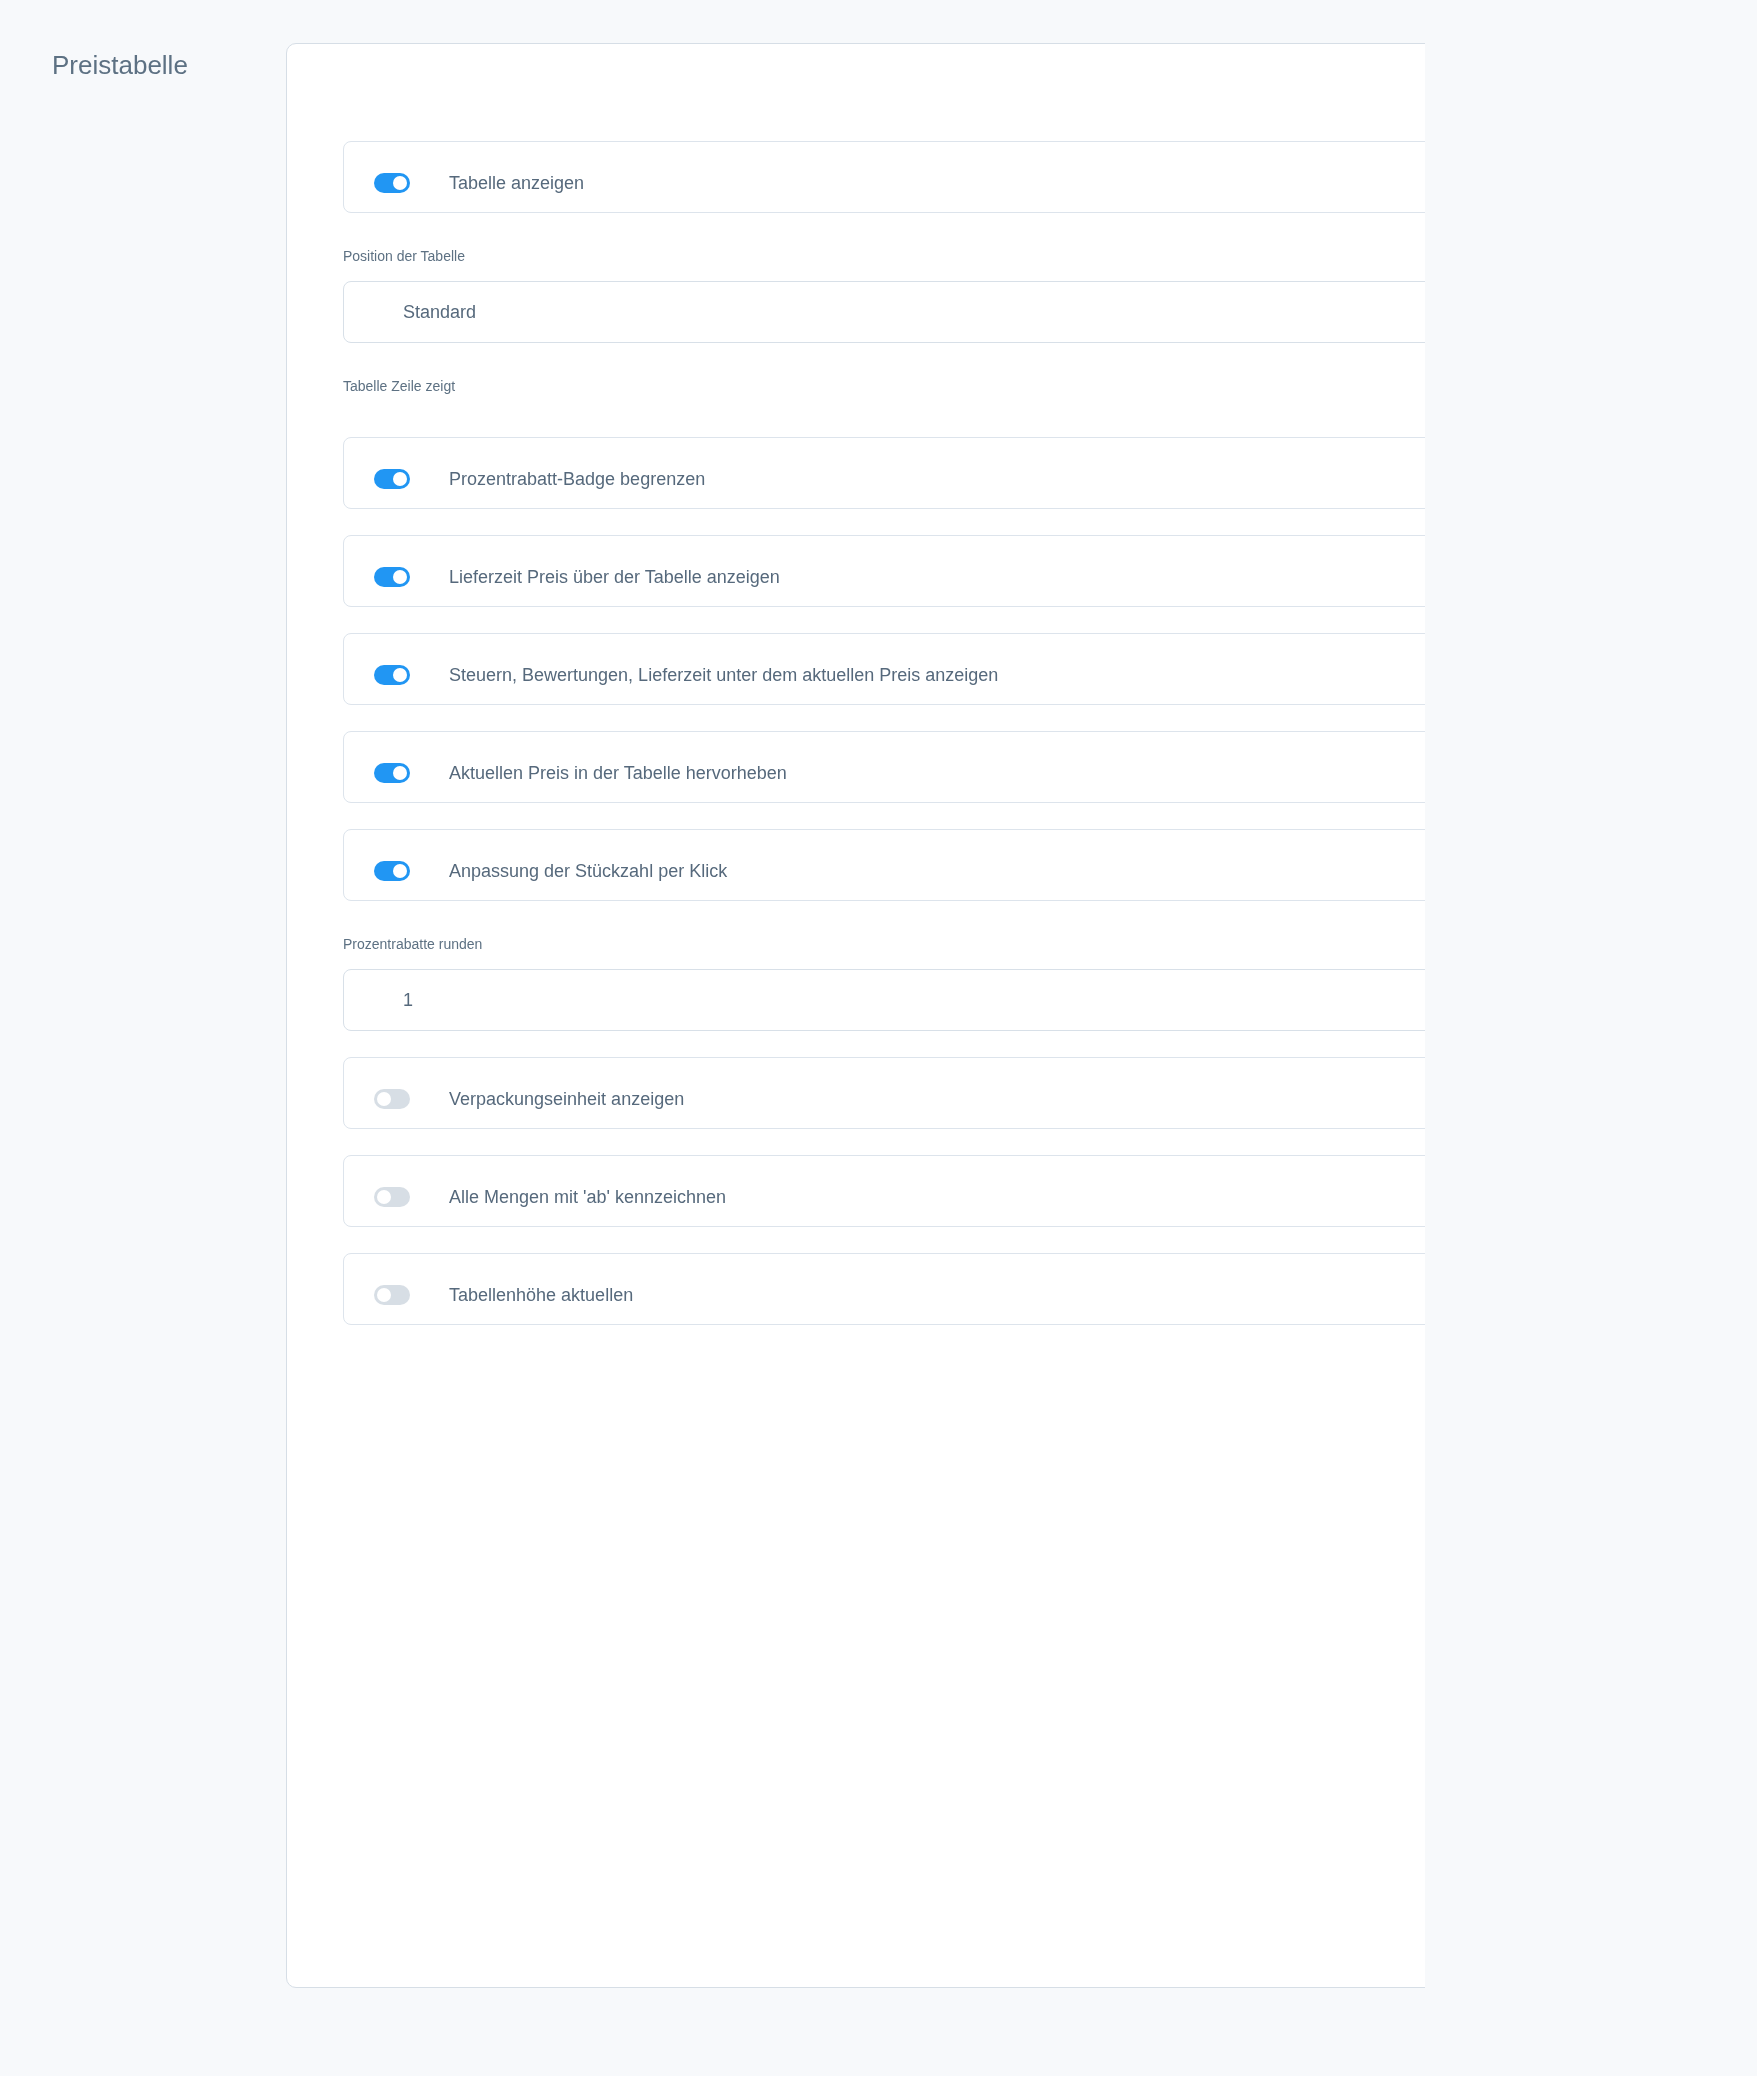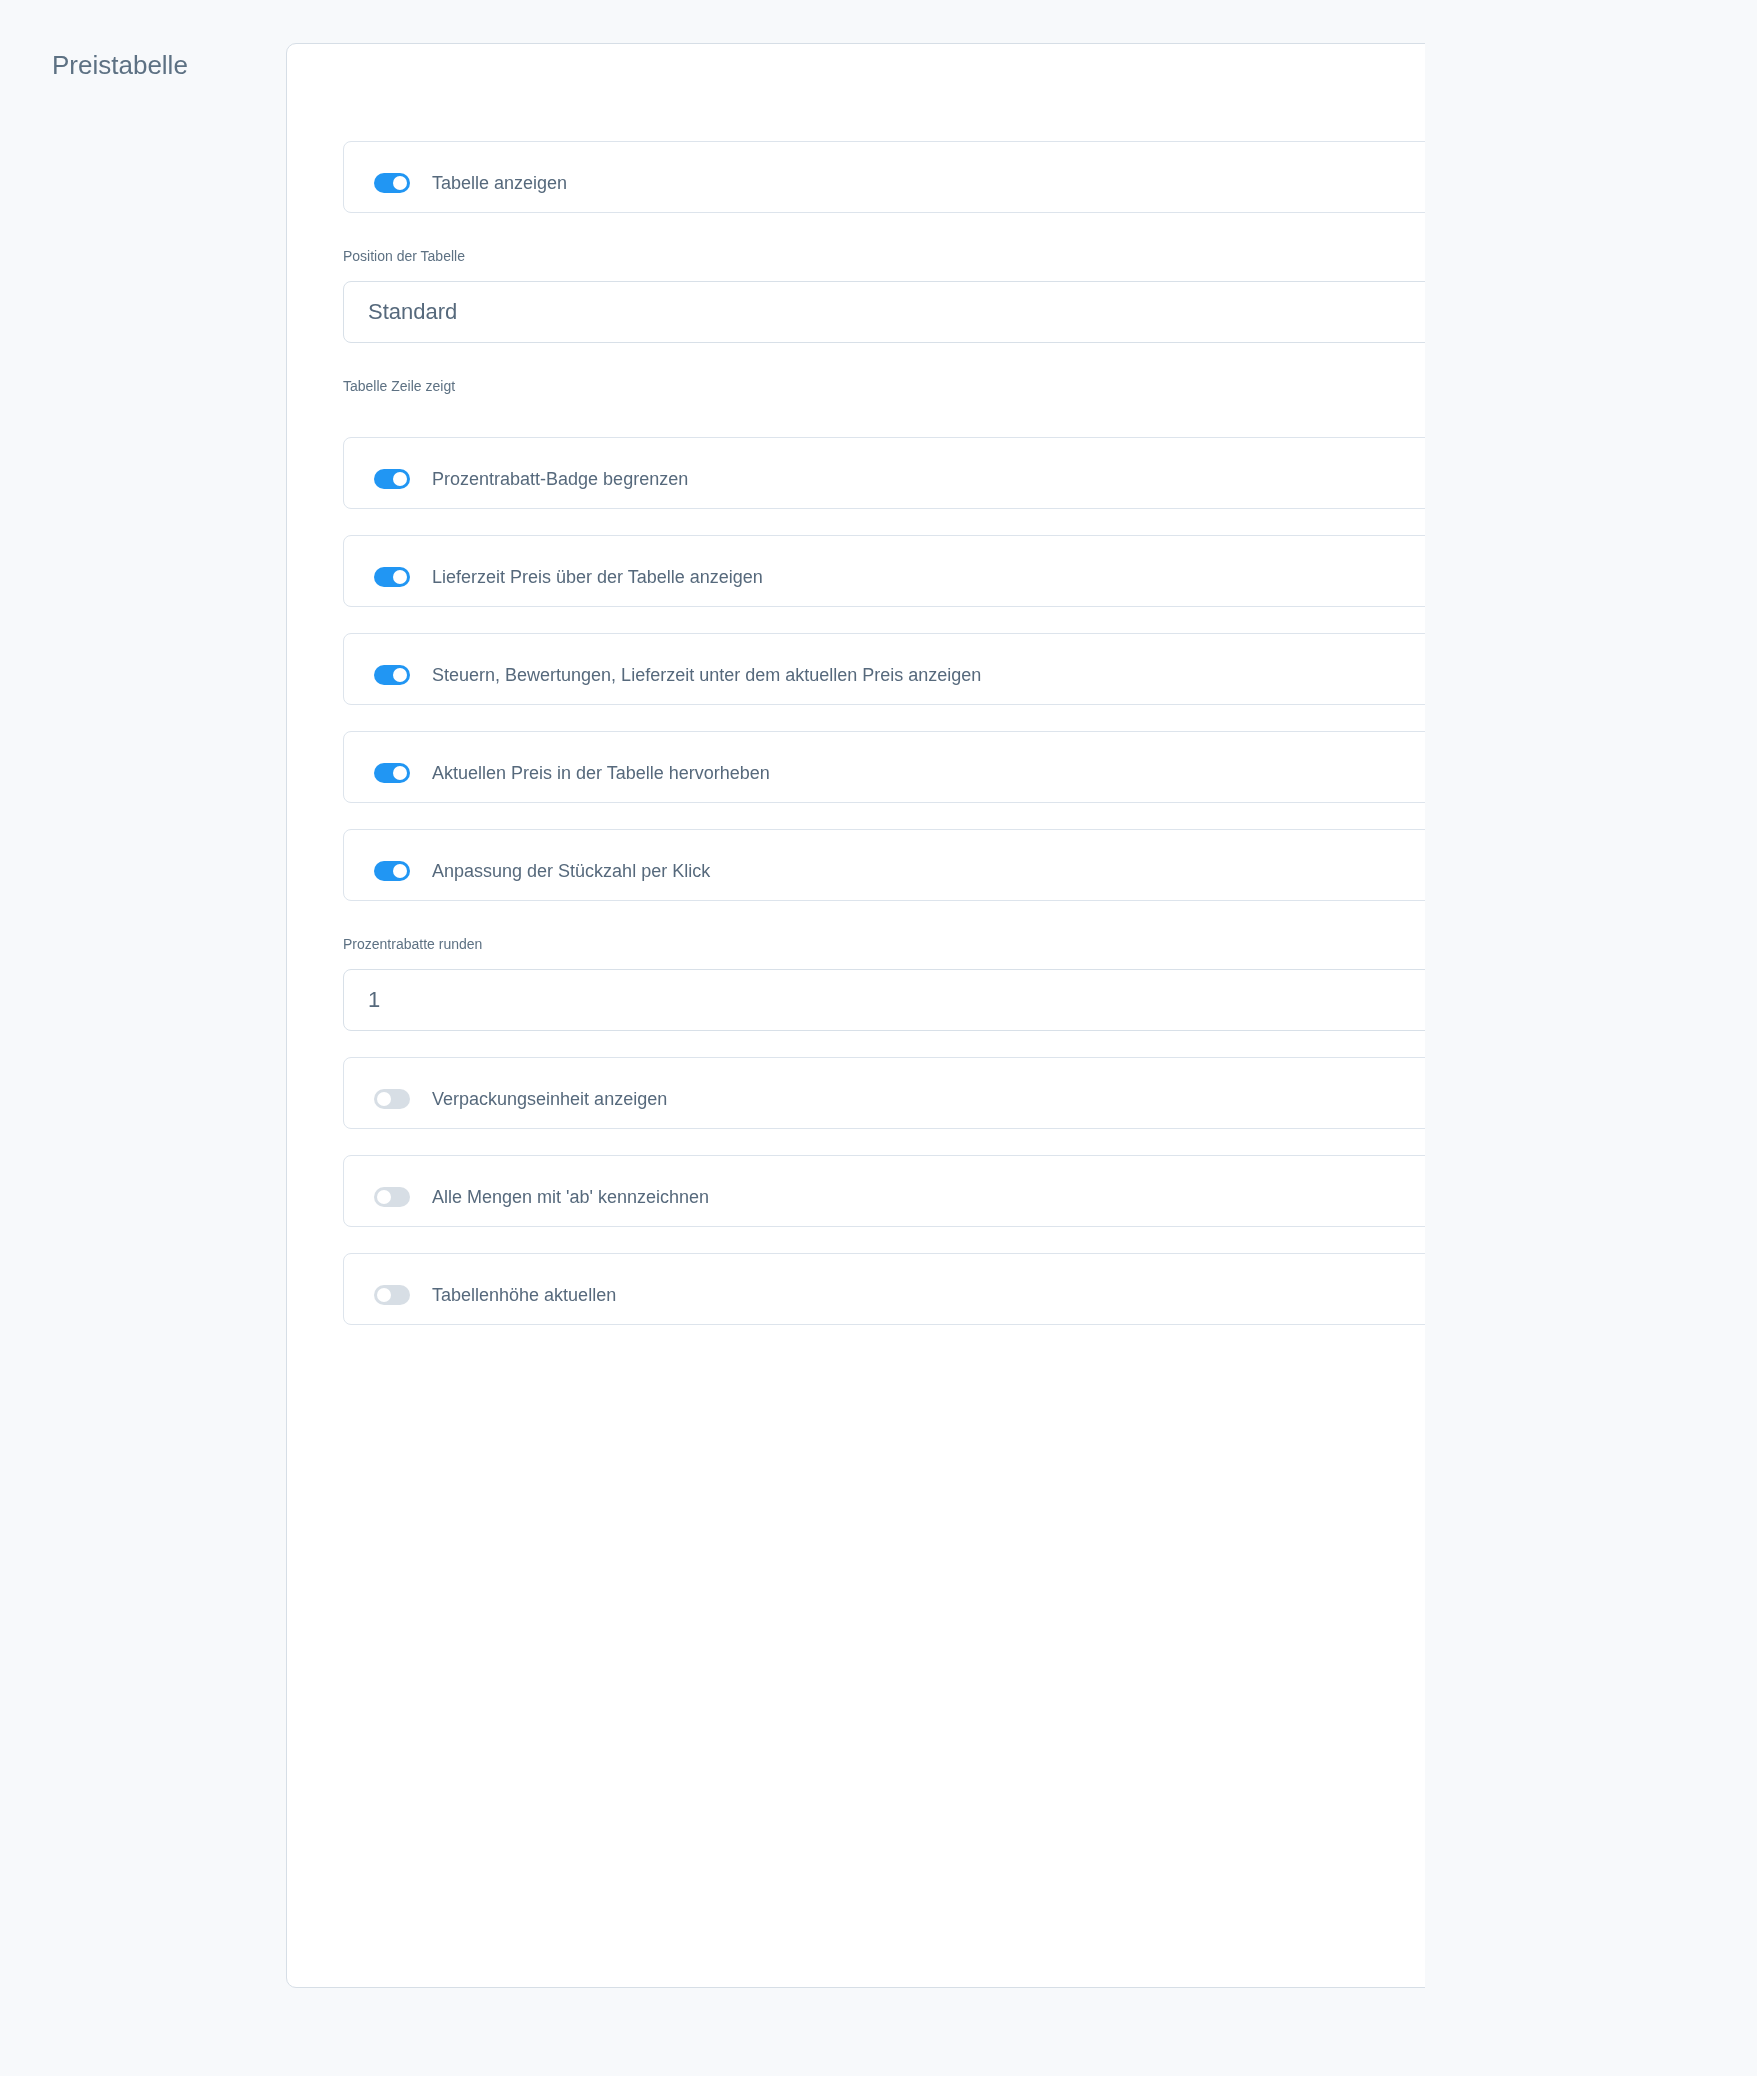--- a/index.html
+++ b/index.html
@@ -58,20 +58,21 @@
   
   .toggle-row {
     position: relative;
     border: 1px solid #dde4ec;
     border-radius: 8px;
     background: #ffffff;
     height: 72px;
     display: flex;
     align-items: center;
     padding: 12px 26px 0 30px;
+    gap: 17px;
   }
 
   
   .switch {
     position: relative;
     flex: 0 0 auto;
     width: 36px;
     height: 20px;
     border-radius: 10px;
     background: #d7dee5;
@@ -139,24 +140,25 @@
     border: 1px solid #d8e0e8;
     border-radius: 8px;
     background: #ffffff;
     display: flex;
     align-items: center;
     padding: 0 24px;
     cursor: pointer;
   }
   .control.input-ctl { cursor: text; }
   .control-value {
-    font-size: 22px;
+    font-size: 18px;
     line-height: 24px;
     color: #56697c;
     white-space: nowrap;
+    margin-left: 35px;
   }
   .chevron {
     margin-left: auto;
     width: 18px;
     height: 18px;
     flex: 0 0 auto;
     display: block;
   }
   .chevron svg { display: block; }
 </style>

